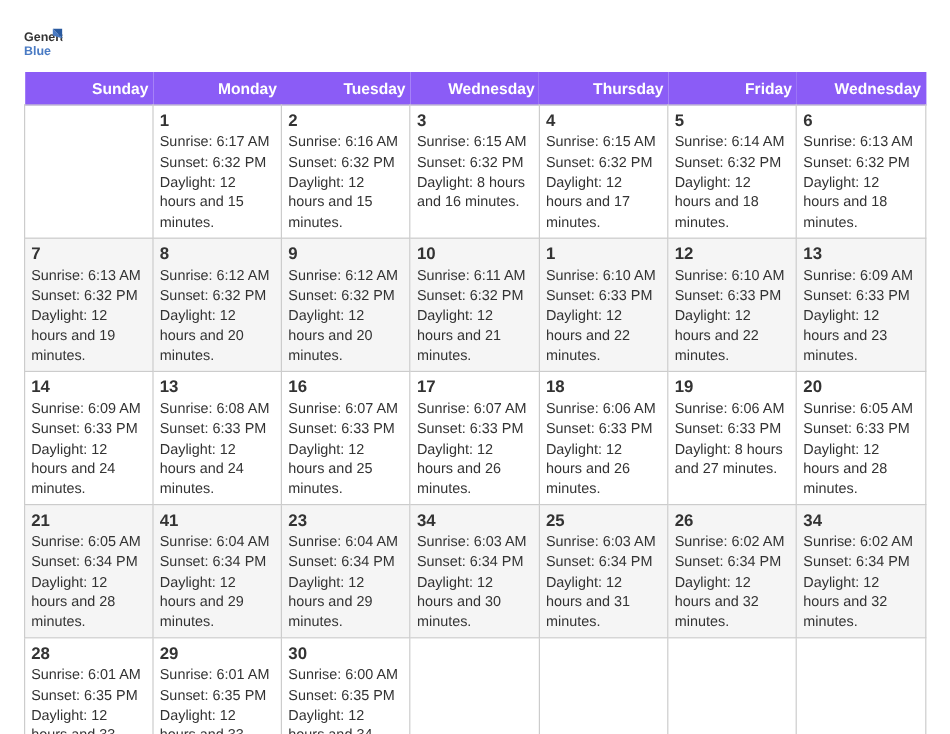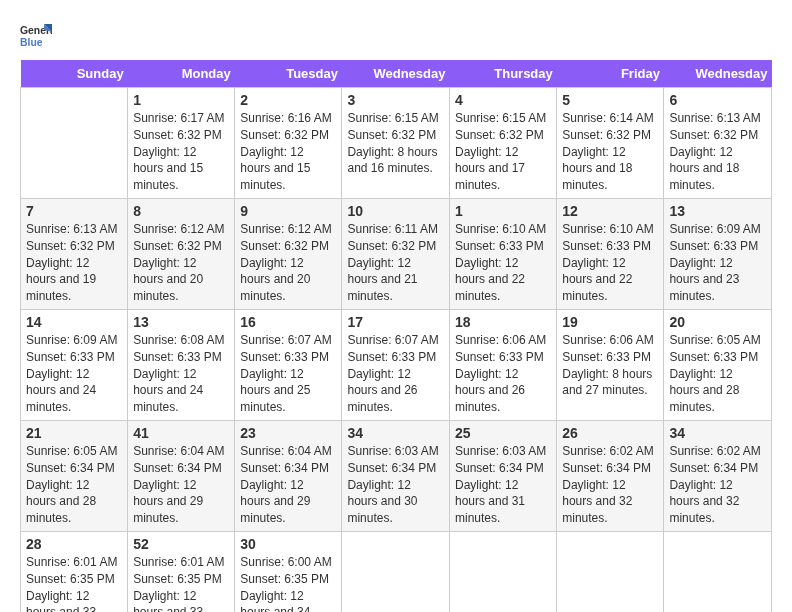--- a/index.html
+++ b/index.html
@@ -223,21 +223,21 @@
           <span class="day-num">34</span>
           <div class="day-info"><span>Sunrise: 6:02 AM</span><br><span>Sunset: 6:34 PM</span><br><span>Daylight: 12 hours and 32 minutes.</span></div>
         </td>
       </tr>
       <tr>
         <td>
           <span class="day-num">28</span>
           <div class="day-info"><span>Sunrise: 6:01 AM</span><br><span>Sunset: 6:35 PM</span><br><span>Daylight: 12 hours and 33 minutes.</span></div>
         </td>
         <td>
-          <span class="day-num">52</span>
+          <span class="day-num">29</span>
           <div class="day-info"><span>Sunrise: 6:01 AM</span><br><span>Sunset: 6:35 PM</span><br><span>Daylight: 12 hours and 33 minutes.</span></div>
         </td>
         <td>
           <span class="day-num">30</span>
           <div class="day-info"><span>Sunrise: 6:00 AM</span><br><span>Sunset: 6:35 PM</span><br><span>Daylight: 12 hours and 34 minutes.</span></div>
         </td>
         <td class="empty-cell"></td>
         <td class="empty-cell"></td>
         <td class="empty-cell"></td>
         <td class="empty-cell"></td>

